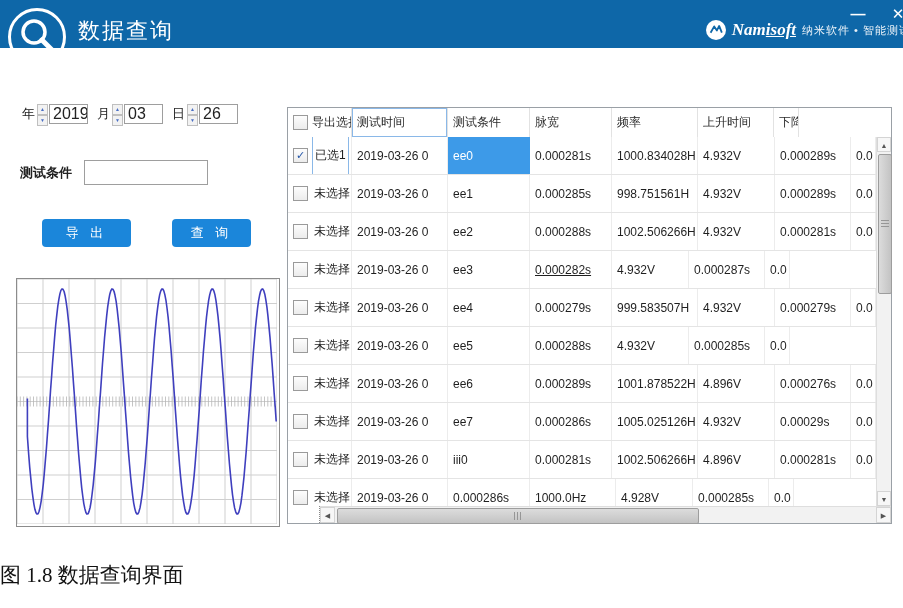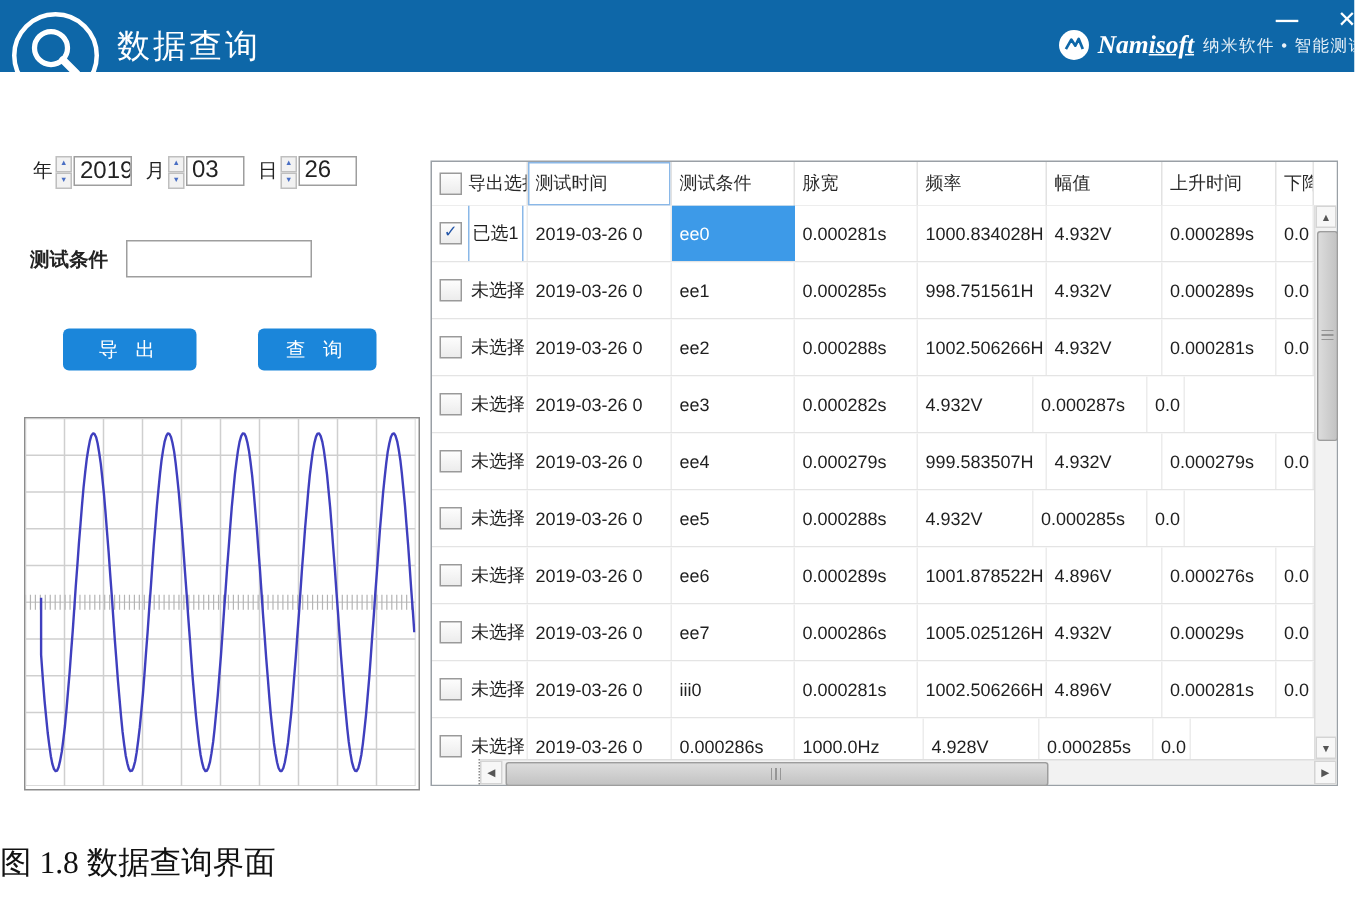--- a/index.html
+++ b/index.html
@@ -248,23 +248,20 @@
         </div>
         <div class="cell hcell" style="width: 82px;">
           <span>测试条件</span>
         </div>
         <div class="cell hcell" style="width: 82px;">
           <span>脉宽</span>
         </div>
         <div class="cell hcell" style="width: 86px;">
           <span>频率</span>
         </div>
-        <div class="cell hcell" style="width: 77px;">
-          <span>幅值</span>
-        </div>
         <div class="cell hcell" style="width: 76px;">
           <span>上升时间</span>
         </div>
         <div class="cell hcell" style="width: 25px;">
           <span>下降时间</span>
         </div>
       </div>
     <div class="gbody">
         <div class="trow">
           <div class="cell" style="width: 64px;">
@@ -305,21 +302,21 @@
           <div class="cell" style="width: 76px;">0.000281s</div>
           <div class="cell" style="width: 25px;">0.0</div>
         </div>
         <div class="trow">
           <div class="cell" style="width: 64px;">
             <span class="cbx"></span>
             <span class="sel-label">未选择</span>
           </div>
           <div class="cell" style="width: 96px;">2019-03-26 0</div>
           <div class="cell" style="width: 82px;">ee3</div>
-          <div class="cell" style="width: 82px;">0.000282s</div>
+          <div class="cell" style="width: 82px; text-decoration: underline;">0.000282s</div>
           <div class="cell" style="width: 77px;">4.932V</div>
           <div class="cell" style="width: 76px;">0.000287s</div>
           <div class="cell" style="width: 25px;">0.0</div>
         </div>
         <div class="trow">
           <div class="cell" style="width: 64px;">
             <span class="cbx"></span>
             <span class="sel-label">未选择</span>
           </div>
           <div class="cell" style="width: 96px;">2019-03-26 0</div>

